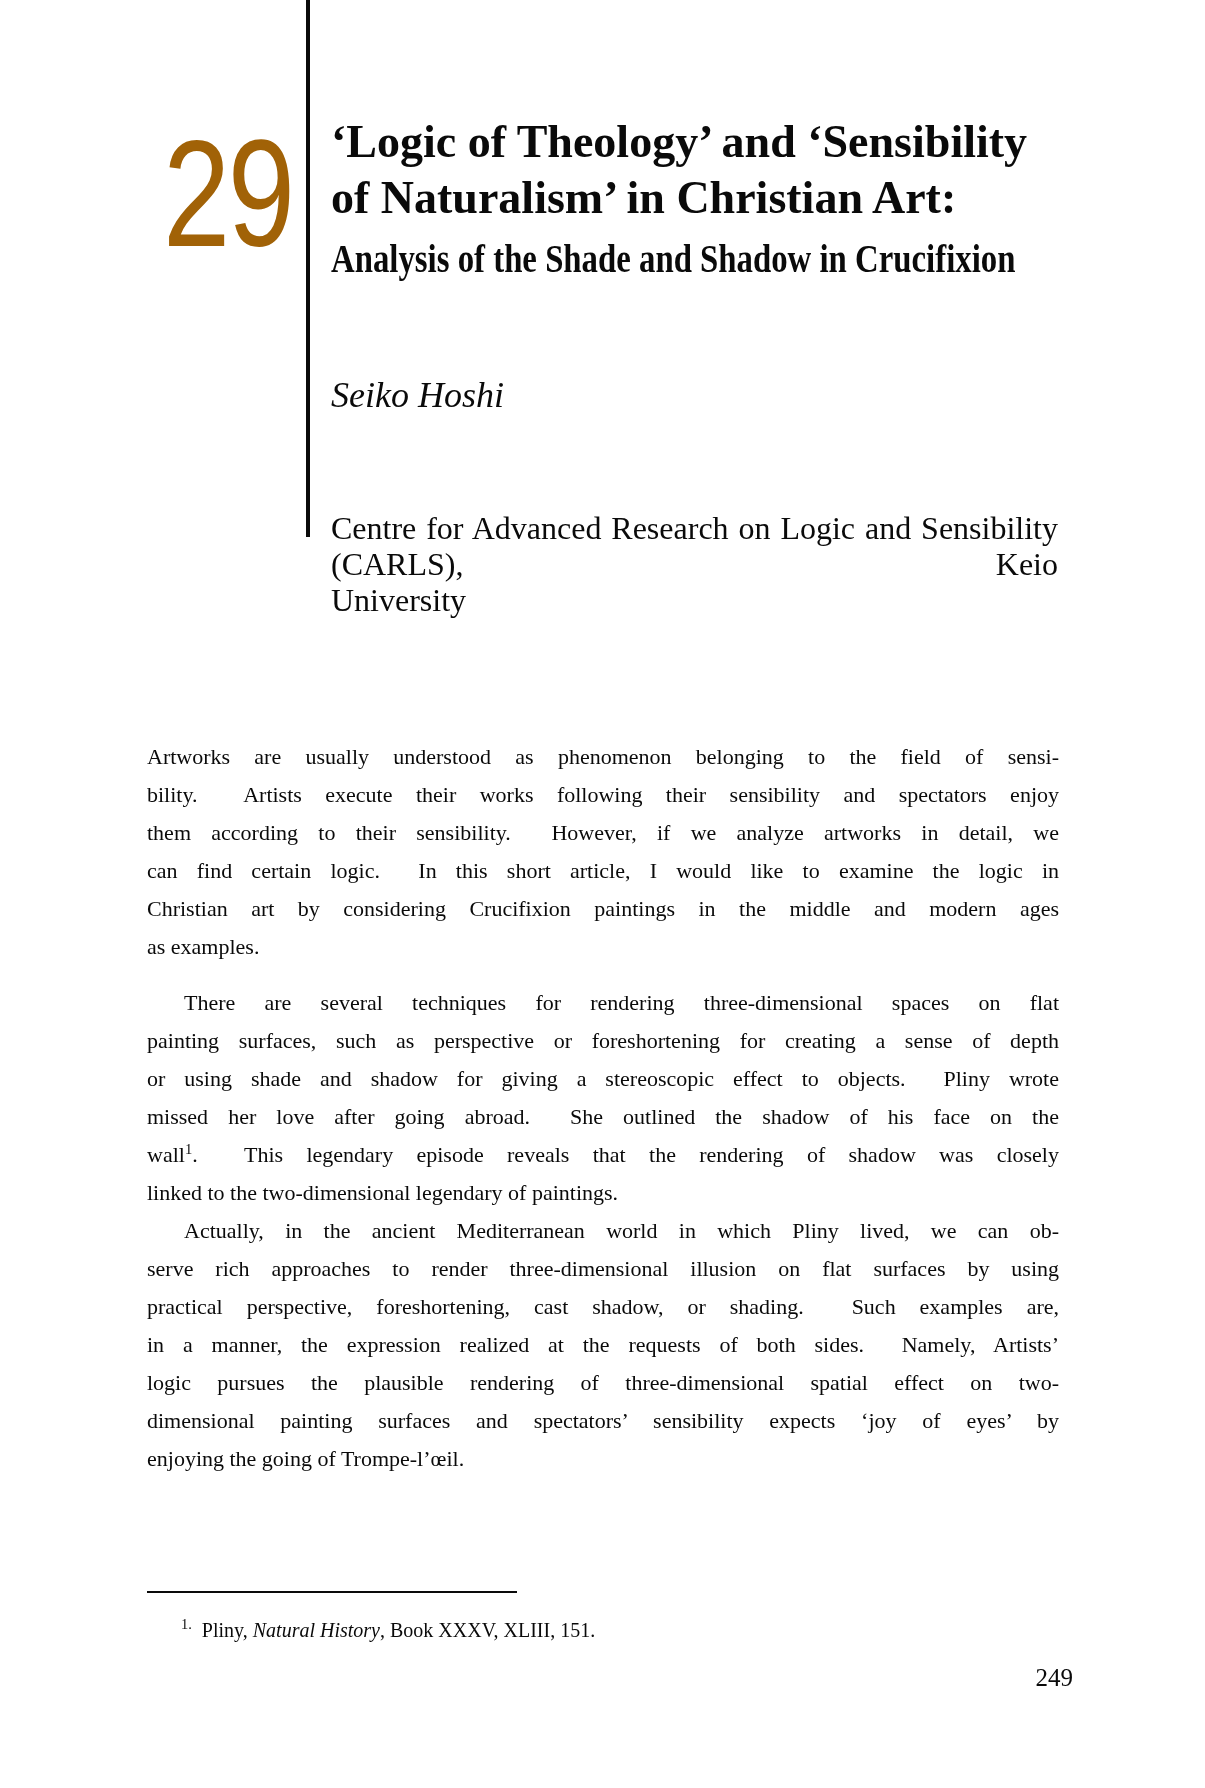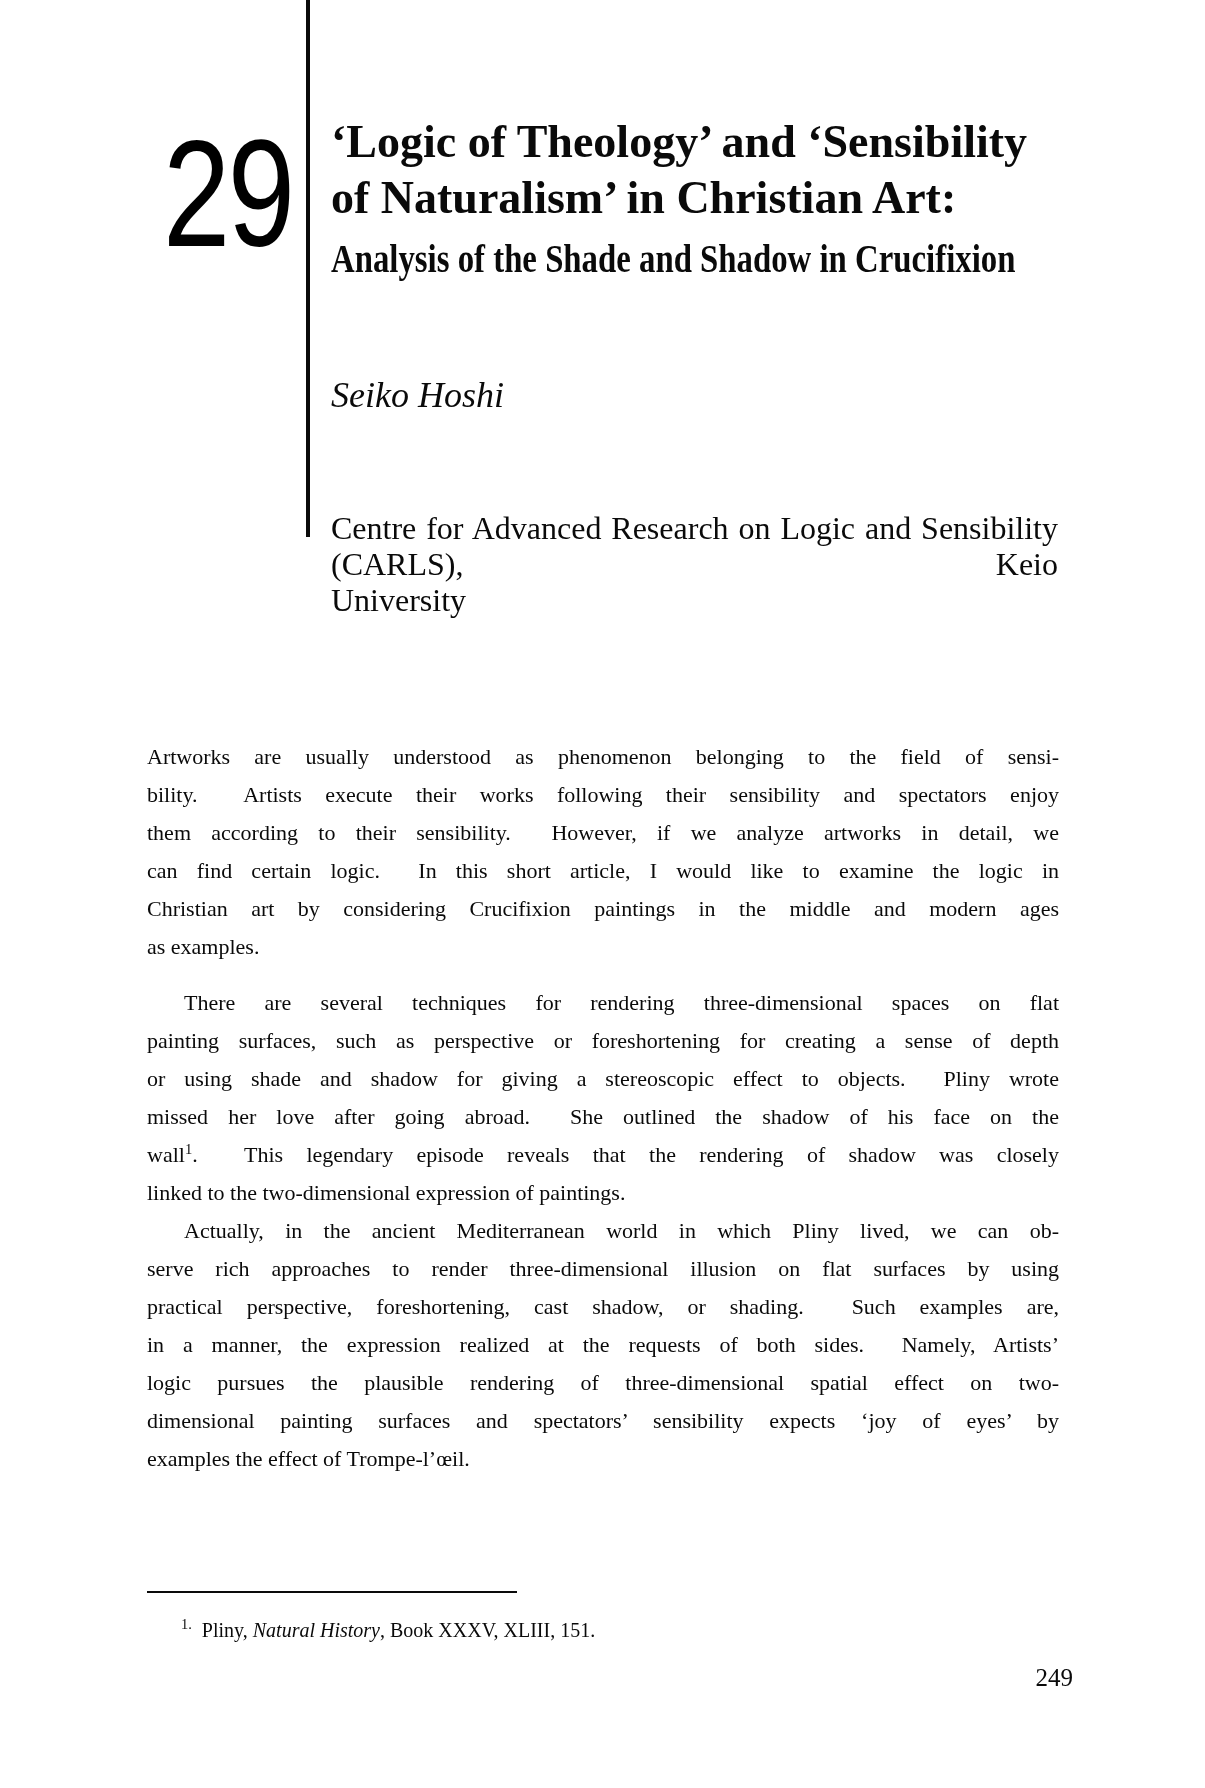--- a/index.html
+++ b/index.html
@@ -14,21 +14,21 @@
   }
   .chapter-number {
     position: absolute;
     left: 163px;
     top: 116px;
     font-family: "Liberation Sans", sans-serif;
     font-size: 153px;
     line-height: 1;
     font-weight: 400;
     letter-spacing: -3px;
-    color: #000000;
+    color: #a16207;
   }
   .chapter-number .squeeze {
     display: inline-block;
     transform: scaleX(0.79);
     transform-origin: 0 0;
   }
   .chapter-divider {
     position: absolute;
     left: 306px;
     top: 0;
@@ -154,30 +154,30 @@
         <div class="line just"><span>can find certain logic.&nbsp; In this short article, I would like to examine the logic in</span></div>
         <div class="line just"><span>Christian art by considering Crucifixion paintings in the middle and modern ages</span></div>
         <div class="line last"><span>as examples.</span></div>
       </div>
       <div class="para space-before">
         <div class="line just indent"><span>There are several techniques for rendering three-dimensional spaces on flat</span></div>
         <div class="line just"><span>painting surfaces, such as perspective or foreshortening for creating a sense of depth</span></div>
         <div class="line just"><span>or using shade and shadow for giving a stereoscopic effect to objects.&nbsp; Pliny wrote</span></div>
         <div class="line just"><span>missed her love after going abroad.&nbsp; She outlined the shadow of his face on the</span></div>
         <div class="line just"><span>wall</span><sup>1</sup><span>.&nbsp; This legendary episode reveals that the rendering of shadow was closely</span></div>
-        <div class="line last"><span>linked to the two-dimensional expression of paintings.</span></div>
+        <div class="line last"><span>linked to the two-dimensional legendary of paintings.</span></div>
       </div>
       <div class="para">
         <div class="line just indent"><span>Actually, in the ancient Mediterranean world in which Pliny lived, we can ob-</span></div>
         <div class="line just"><span>serve rich approaches to render three-dimensional illusion on flat surfaces by using</span></div>
         <div class="line just"><span>practical perspective, foreshortening, cast shadow, or shading.&nbsp; Such examples are,</span></div>
         <div class="line just"><span>in a manner, the expression realized at the requests of both sides.&nbsp; Namely, Artists’</span></div>
         <div class="line just"><span>logic pursues the plausible rendering of three-dimensional spatial effect on two-</span></div>
         <div class="line just"><span>dimensional painting surfaces and spectators’ sensibility expects ‘joy of eyes’ by</span></div>
-        <div class="line last"><span>examples the effect of Trompe-l’œil.</span></div>
+        <div class="line last"><span>enjoying the going of Trompe-l’œil.</span></div>
       </div>
     </div>
 
   <div class="footnote-rule"></div>
   <div class="footnote"><sup>1.</sup><span>&nbsp;&nbsp;Pliny, </span><i>Natural History</i><span>, Book XXXV, XLIII, 151.</span></div>
 
   <div class="page-number">249</div>
 
 </div>
 

